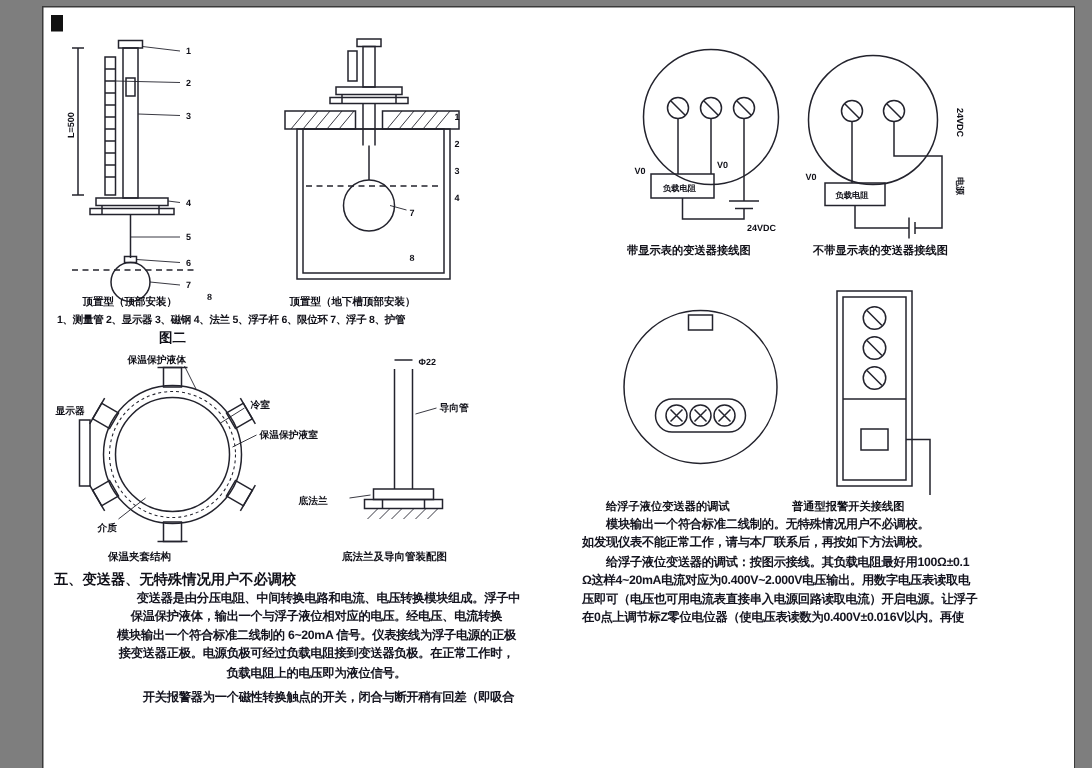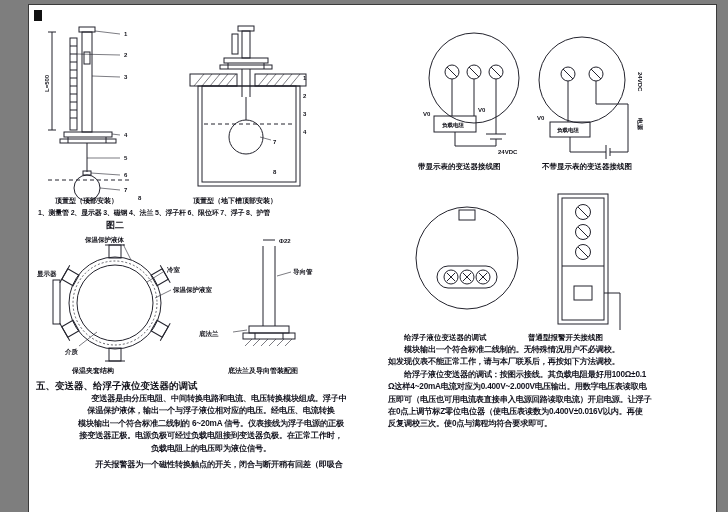--- a/index.html
+++ b/index.html
@@ -240,24 +240,23 @@
   <div class="abs cap2" style="left:404px;top:333px;">给浮子液位变送器的调试</div>
   <div class="abs cap2" style="left:528px;top:333px;">普通型报警开关接线图</div>
 
   <div class="abs" style="left:388px;top:344px;width:324px;">
     <div class="tline indent">模块输出一个符合标准二线制的。无特殊情况用户不必调校。</div>
     <div class="tline">如发现仪表不能正常工作，请与本厂联系后，再按如下方法调校。</div>
     <div class="tline indent">给浮子液位变送器的调试：按图示接线。其负载电阻最好用100Ω±0.1</div>
     <div class="tline">Ω这样4~20mA电流对应为0.400V~2.000V电压输出。用数字电压表读取电</div>
     <div class="tline">压即可（电压也可用电流表直接串入电源回路读取电流）开启电源。让浮子</div>
     <div class="tline">在0点上调节标Z零位电位器（使电压表读数为0.400V±0.016V以内。再使</div>
-    <div class="tline">反复调校三次。使0点与满程均符合要求即可。</div>
   </div>
 
-  <div class="abs heading" style="left:36px;top:380px;">五、变送器、给浮子液位变送器的调试</div>
+  <div class="abs heading" style="left:36px;top:380px;">五、变送器、无特殊情况用户不必调校</div>
   <div class="abs" style="left:36px;top:393px;width:350px;text-align:center;">
     <div class="tline indent">变送器是由分压电阻、中间转换电路和电流、电压转换模块组成。浮子中</div>
     <div class="tline">保温保护液体，输出一个与浮子液位相对应的电压。经电压、电流转换</div>
     <div class="tline">模块输出一个符合标准二线制的 6~20mA 信号。仪表接线为浮子电源的正极</div>
     <div class="tline">接变送器正极。电源负极可经过负载电阻接到变送器负极。在正常工作时，</div>
     <div class="tline">负载电阻上的电压即为液位信号。</div>
     <div class="tline indent" style="margin-top:4px;">开关报警器为一个磁性转换触点的开关，闭合与断开稍有回差（即吸合</div>
   </div>
 </div>
 

